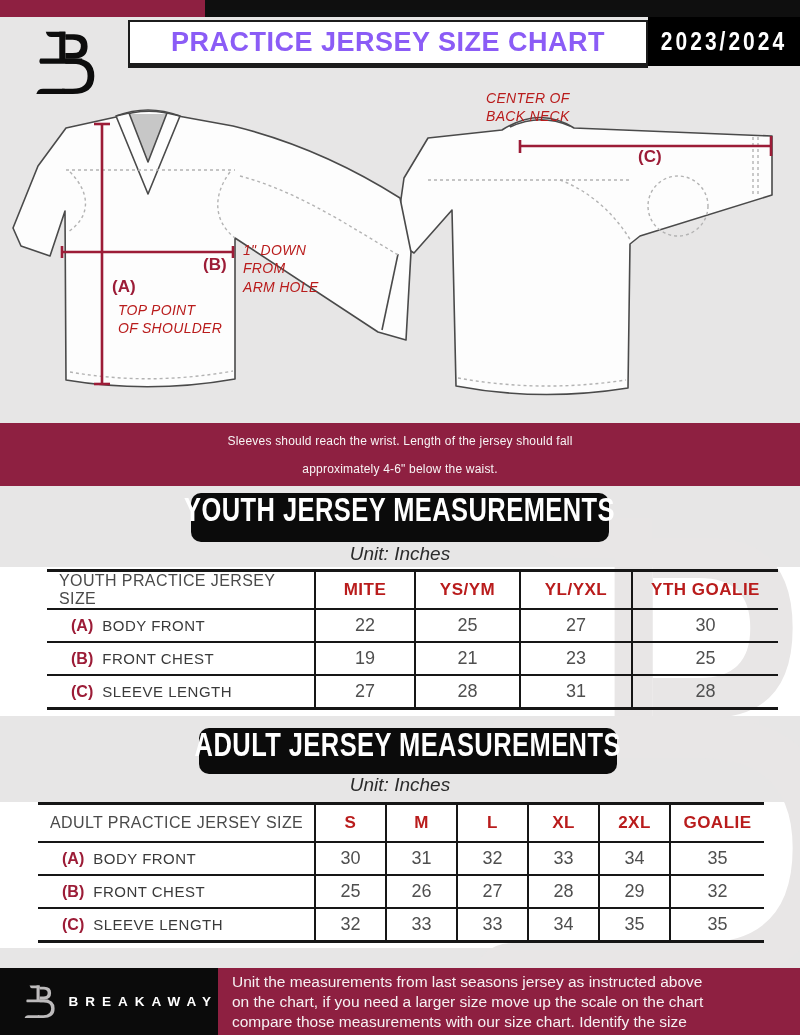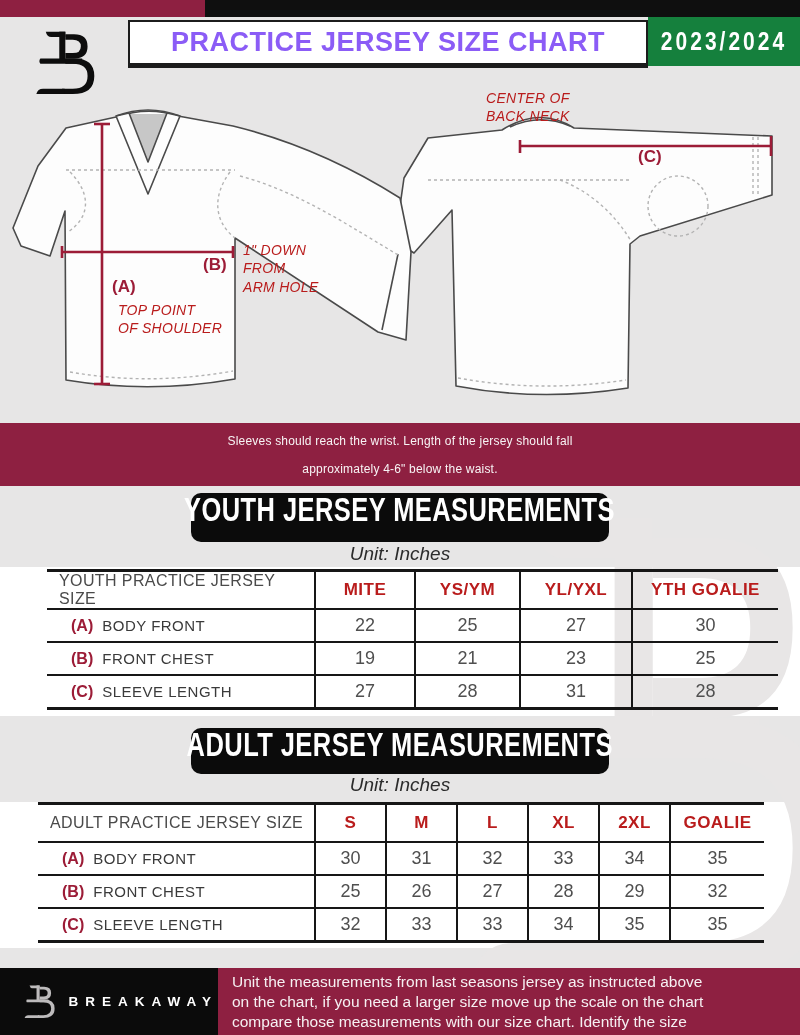--- a/index.html
+++ b/index.html
@@ -12,41 +12,41 @@
   .topbar-maroon{left:0;top:0;width:205px;height:17px;background:#8e2041;}
 
   
   .hero{left:0;top:17px;width:800px;height:406px;background:#e7e6e6;}
 
   
   .titlebox{left:128px;top:20px;width:520px;height:48px;background:#ffffff;
             border:2px solid #1c1c1c;border-bottom-width:5px;box-sizing:border-box;
             display:flex;align-items:center;justify-content:center;}
   .titlebox span{font-weight:bold;font-size:27px;letter-spacing:.5px;color:#8b5cf6;white-space:nowrap;}
-  .season{left:648px;top:17px;width:152px;height:49px;background:#15803d;
+  .season{left:648px;top:17px;width:152px;height:49px;background:#000000;
           display:flex;align-items:center;justify-content:center;}
   .season span{color:#fff;font-weight:bold;font-size:21px;letter-spacing:3px;transform:scaleY(1.2);white-space:nowrap;}
 
   
   .band{left:0;width:800px;background:#e7e6e6;}
   #band1{top:486px;height:81px;}
   #band2{top:716px;height:86px;}
   #band3{top:948px;height:22px;}
   .watermark{left:462px;top:498px;width:390px;height:500px;}
 
   
   .banner{left:0;top:423px;width:800px;height:63px;background:#8e2041;color:#f8f4f5;
           display:flex;flex-direction:column;justify-content:center;align-items:center;
           font-size:12px;line-height:28px;letter-spacing:.2px;}
 
   
   .headbox{left:50%;transform:translateX(-50%);width:418px;background:#0b0b0b;border-radius:10px;
            display:flex;align-items:flex-start;justify-content:center;}
   #youthHead{top:493px;height:49px;}
-  #adultHead{top:728px;height:46px;}
+  #adultHead{top:728px;height:46px;margin-left:8px;}
   .headbox span{color:#fff;font-weight:bold;font-size:30px;letter-spacing:.5px;
                 transform:scale(.85,1.08);white-space:nowrap;}
   .unit{left:0;width:800px;text-align:center;font-style:italic;font-size:19px;color:#2b2b2b;}
   #youthUnit{top:543px;} #adultUnit{top:774px;}
 
   
   table{border-collapse:collapse;table-layout:fixed;position:absolute;
         border-top:3px solid #161616;border-bottom:3px solid #161616;}
   #youthTable{left:47px;top:569px;width:731px;}
   #adultTable{left:38px;top:802px;width:726px;}

